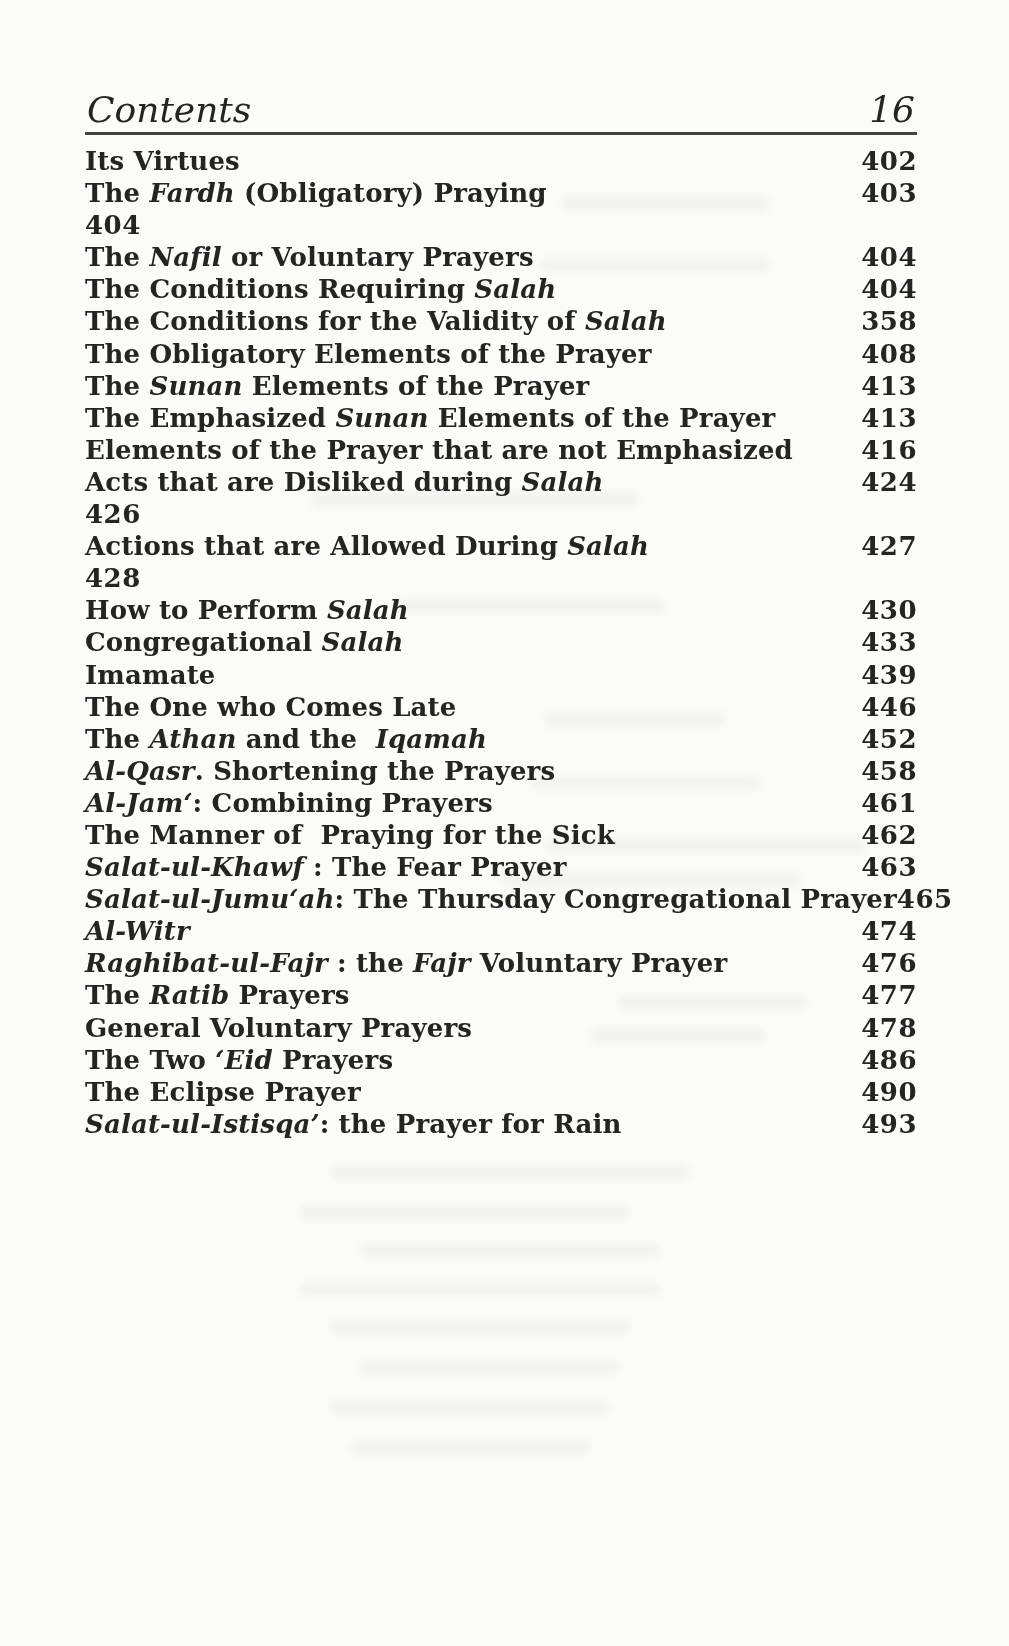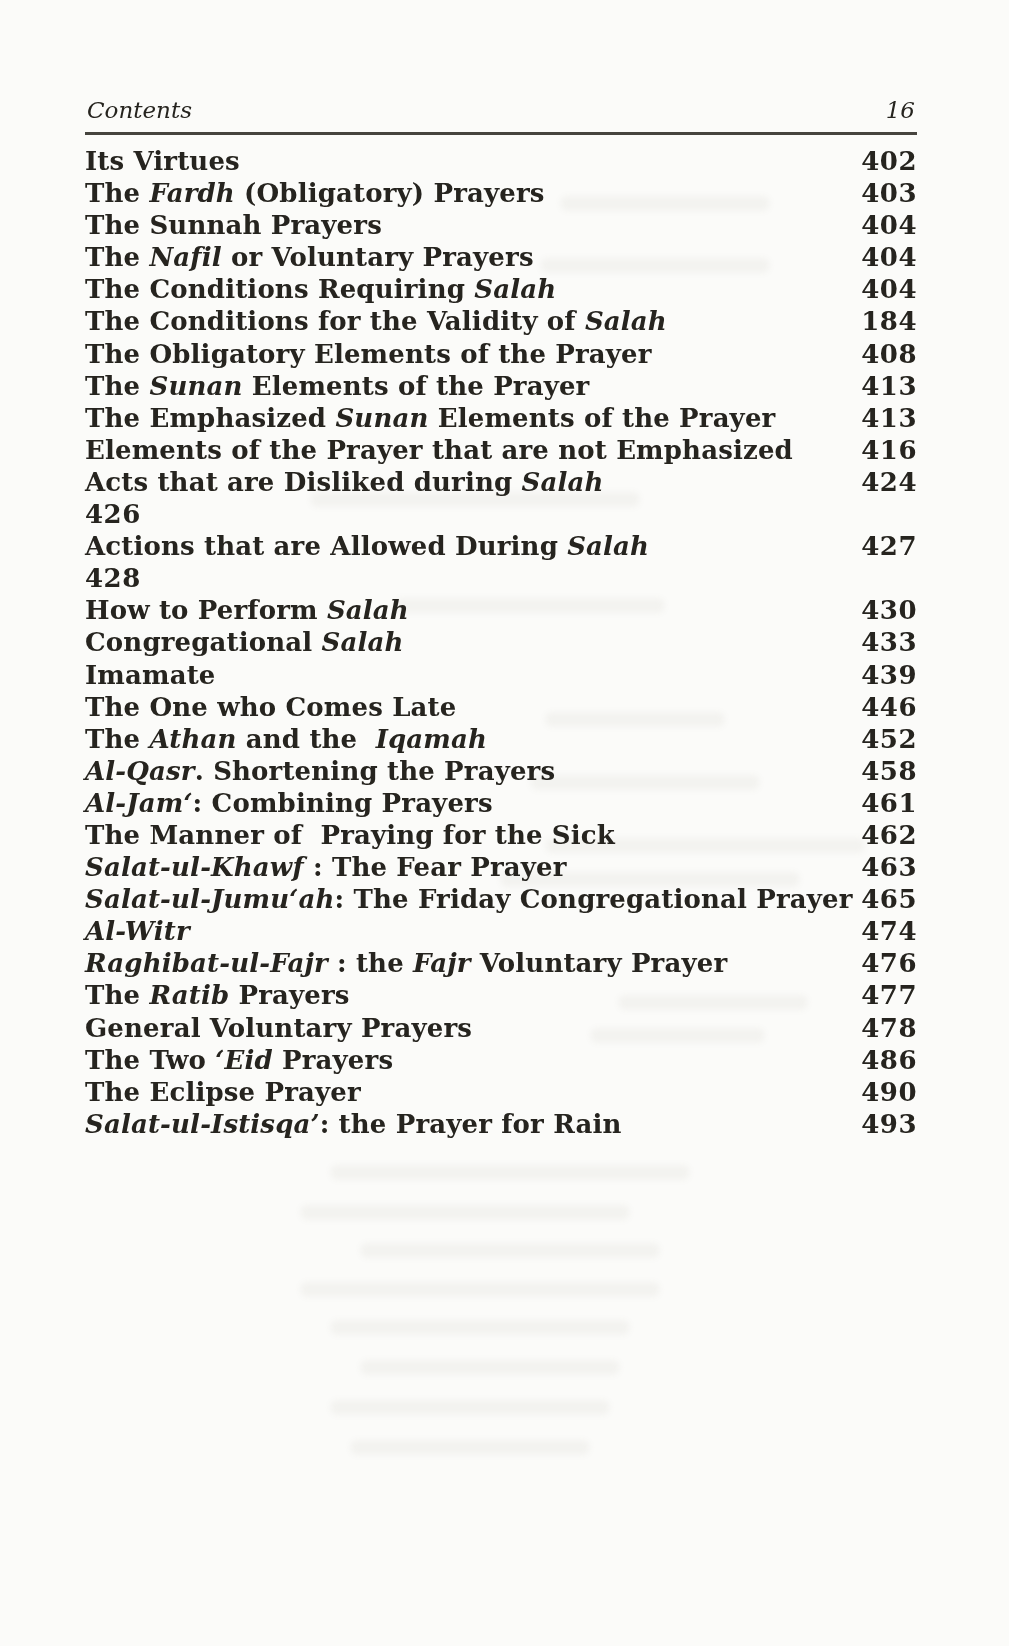--- a/index.html
+++ b/index.html
@@ -17,21 +17,21 @@
     position: absolute;
     left: 85px;
     top: 94px;
     width: 832px;
   }
   .toc-header {
     display: flex;
     justify-content: space-between;
     align-items: flex-start;
     font-style: italic;
-    font-size: 23px;
+    font-size: 36px;
     line-height: 32px;
     padding: 0 2px 6px 2px;
     border-bottom: 3px solid #46443e;
   }
   .toc-list {
     list-style: none;
     margin: 11px 0 0 0;
     padding: 0;
     font-size: 26px;
     font-weight: bold;
@@ -101,38 +101,37 @@
     <div class="toc-header">
       <span>Contents</span>
       <span>16</span>
     </div>
     <ul class="toc-list" id="toc-list">
         <li class="toc-row">
           <span class="toc-title"><span>Its Virtues</span></span>
           <span class="toc-page">402</span>
         </li>
         <li class="toc-row">
-          <span class="toc-title"><span>The </span><span class="it">Fardh</span><span> (Obligatory) Prayers</span></span>
+          <span class="toc-title"><span>The </span><span class="it">Fardh</span><span> (Obligatory) Praying</span></span>
           <span class="toc-page">403</span>
         </li>
         <li class="toc-row">
-          <span class="toc-title"><span>The Sunnah Prayers</span></span>
           <span class="toc-page">404</span>
         </li>
         <li class="toc-row">
           <span class="toc-title"><span>The </span><span class="it">Nafil</span><span> or Voluntary Prayers</span></span>
           <span class="toc-page">404</span>
         </li>
         <li class="toc-row">
           <span class="toc-title"><span>The Conditions Requiring </span><span class="it">Salah</span></span>
           <span class="toc-page">404</span>
         </li>
         <li class="toc-row">
           <span class="toc-title"><span>The Conditions for the Validity of </span><span class="it">Salah</span></span>
-          <span class="toc-page">184</span>
+          <span class="toc-page">358</span>
         </li>
         <li class="toc-row">
           <span class="toc-title"><span>The Obligatory Elements of the Prayer</span></span>
           <span class="toc-page">408</span>
         </li>
         <li class="toc-row">
           <span class="toc-title"><span>The </span><span class="it">Sunan</span><span> Elements of the Prayer</span></span>
           <span class="toc-page">413</span>
         </li>
         <li class="toc-row">
@@ -187,21 +186,21 @@
         </li>
         <li class="toc-row">
           <span class="toc-title"><span>The Manner of  Praying for the Sick</span></span>
           <span class="toc-page">462</span>
         </li>
         <li class="toc-row">
           <span class="toc-title"><span class="it">Salat-ul-Khawf</span><span> : The Fear Prayer</span></span>
           <span class="toc-page">463</span>
         </li>
         <li class="toc-row">
-          <span class="toc-title"><span class="it">Salat-ul-Jumu‘ah</span><span>: The Friday Congregational Prayer</span></span>
+          <span class="toc-title"><span class="it">Salat-ul-Jumu‘ah</span><span>: The Thursday Congregational Prayer</span></span>
           <span class="toc-page">465</span>
         </li>
         <li class="toc-row">
           <span class="toc-title"><span class="it">Al-Witr</span></span>
           <span class="toc-page">474</span>
         </li>
         <li class="toc-row">
           <span class="toc-title"><span class="it">Raghibat-ul-Fajr</span><span> : the </span><span class="it">Fajr</span><span> Voluntary Prayer</span></span>
           <span class="toc-page">476</span>
         </li>

